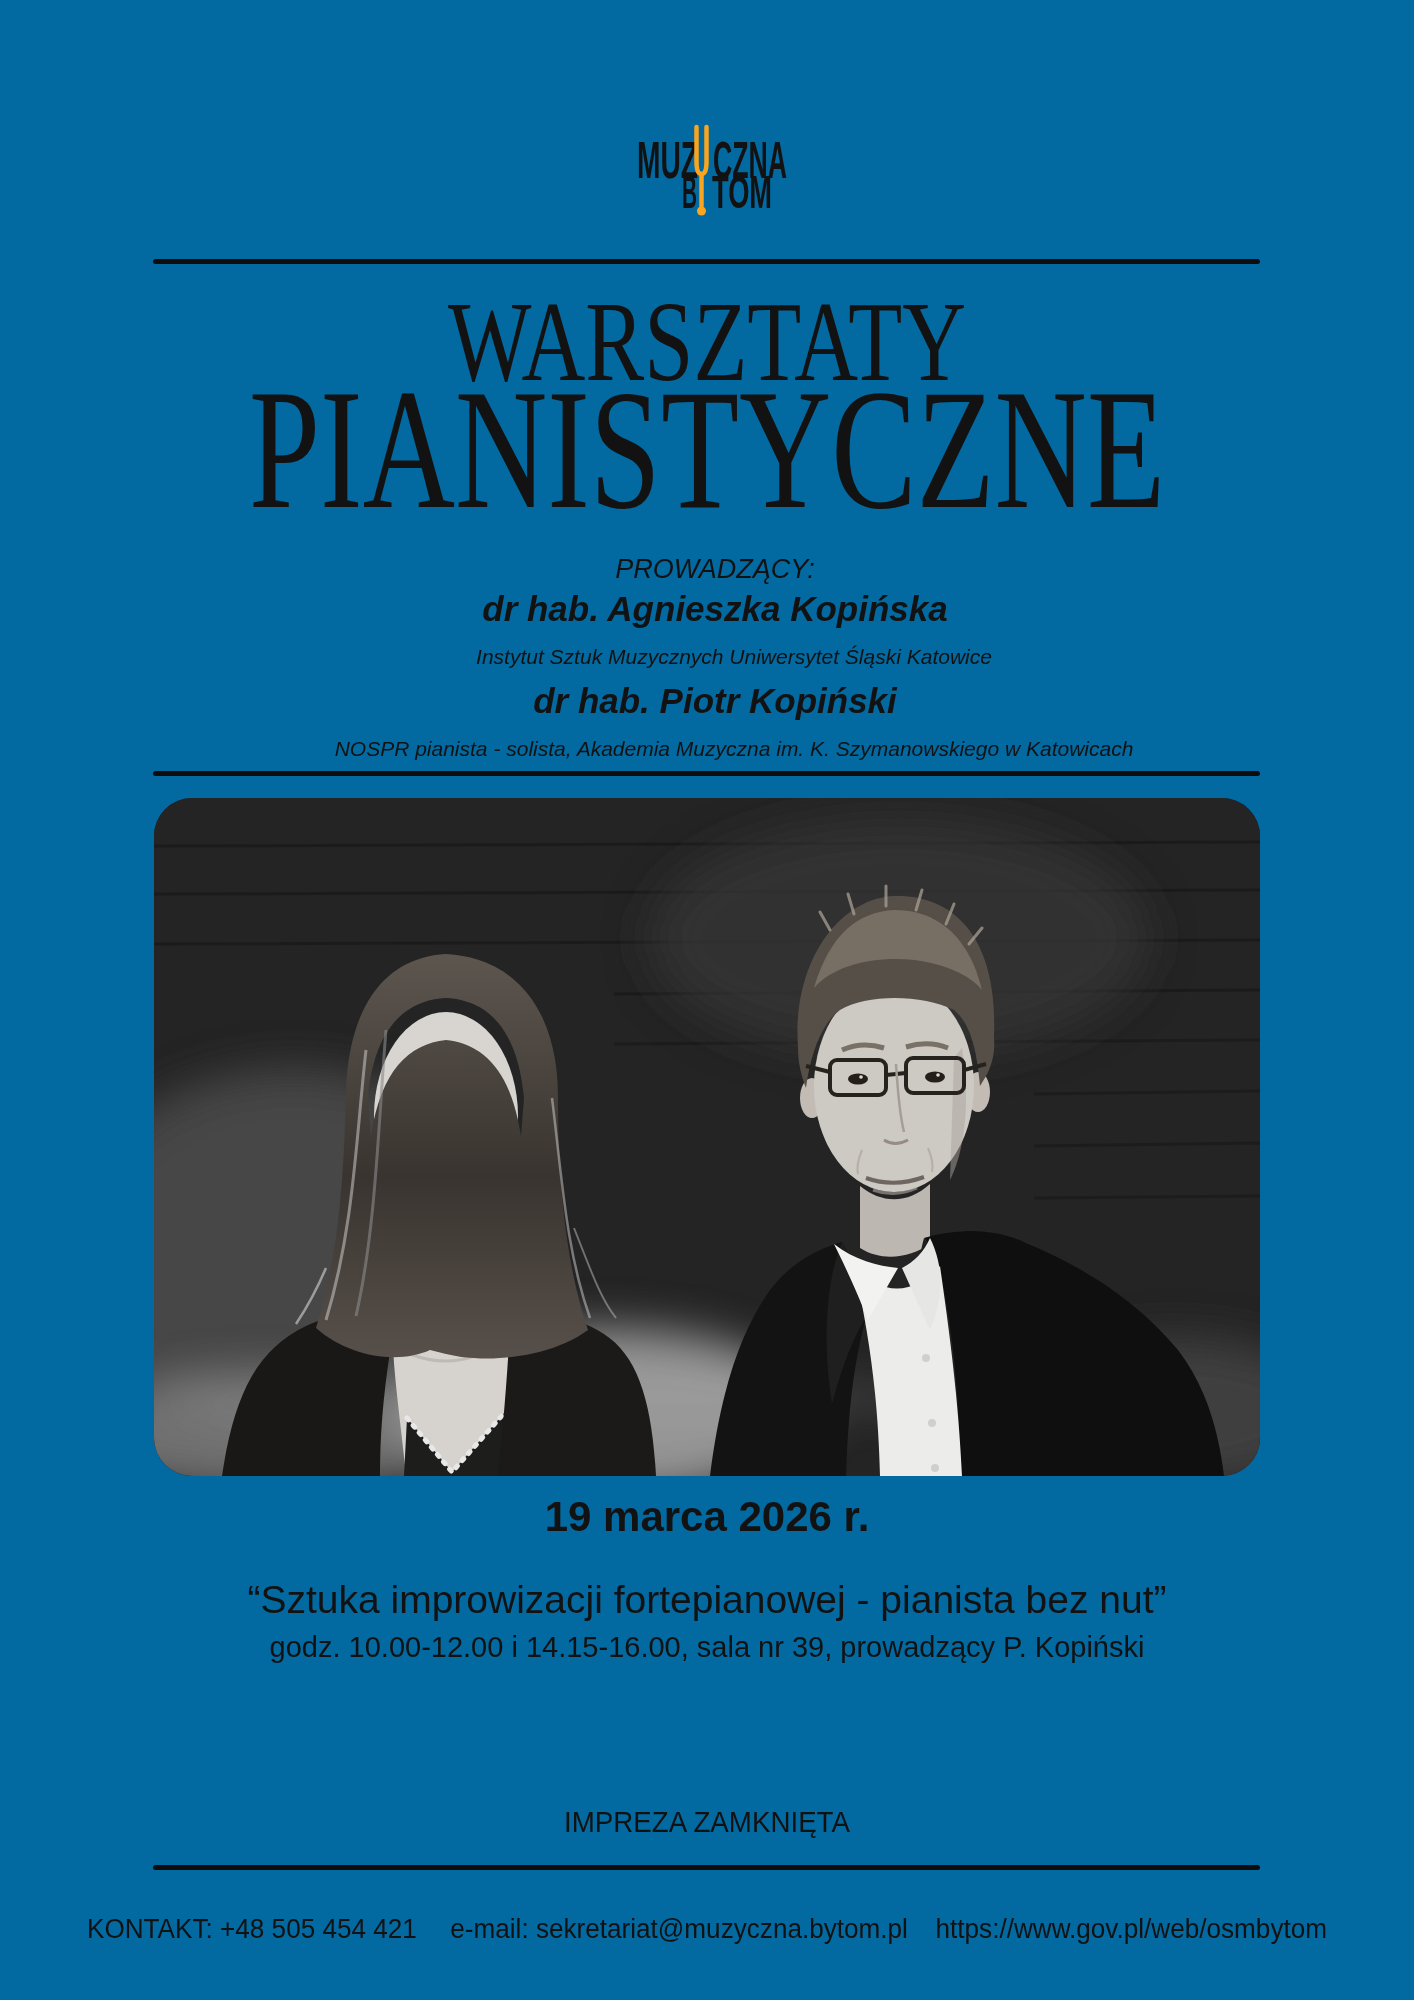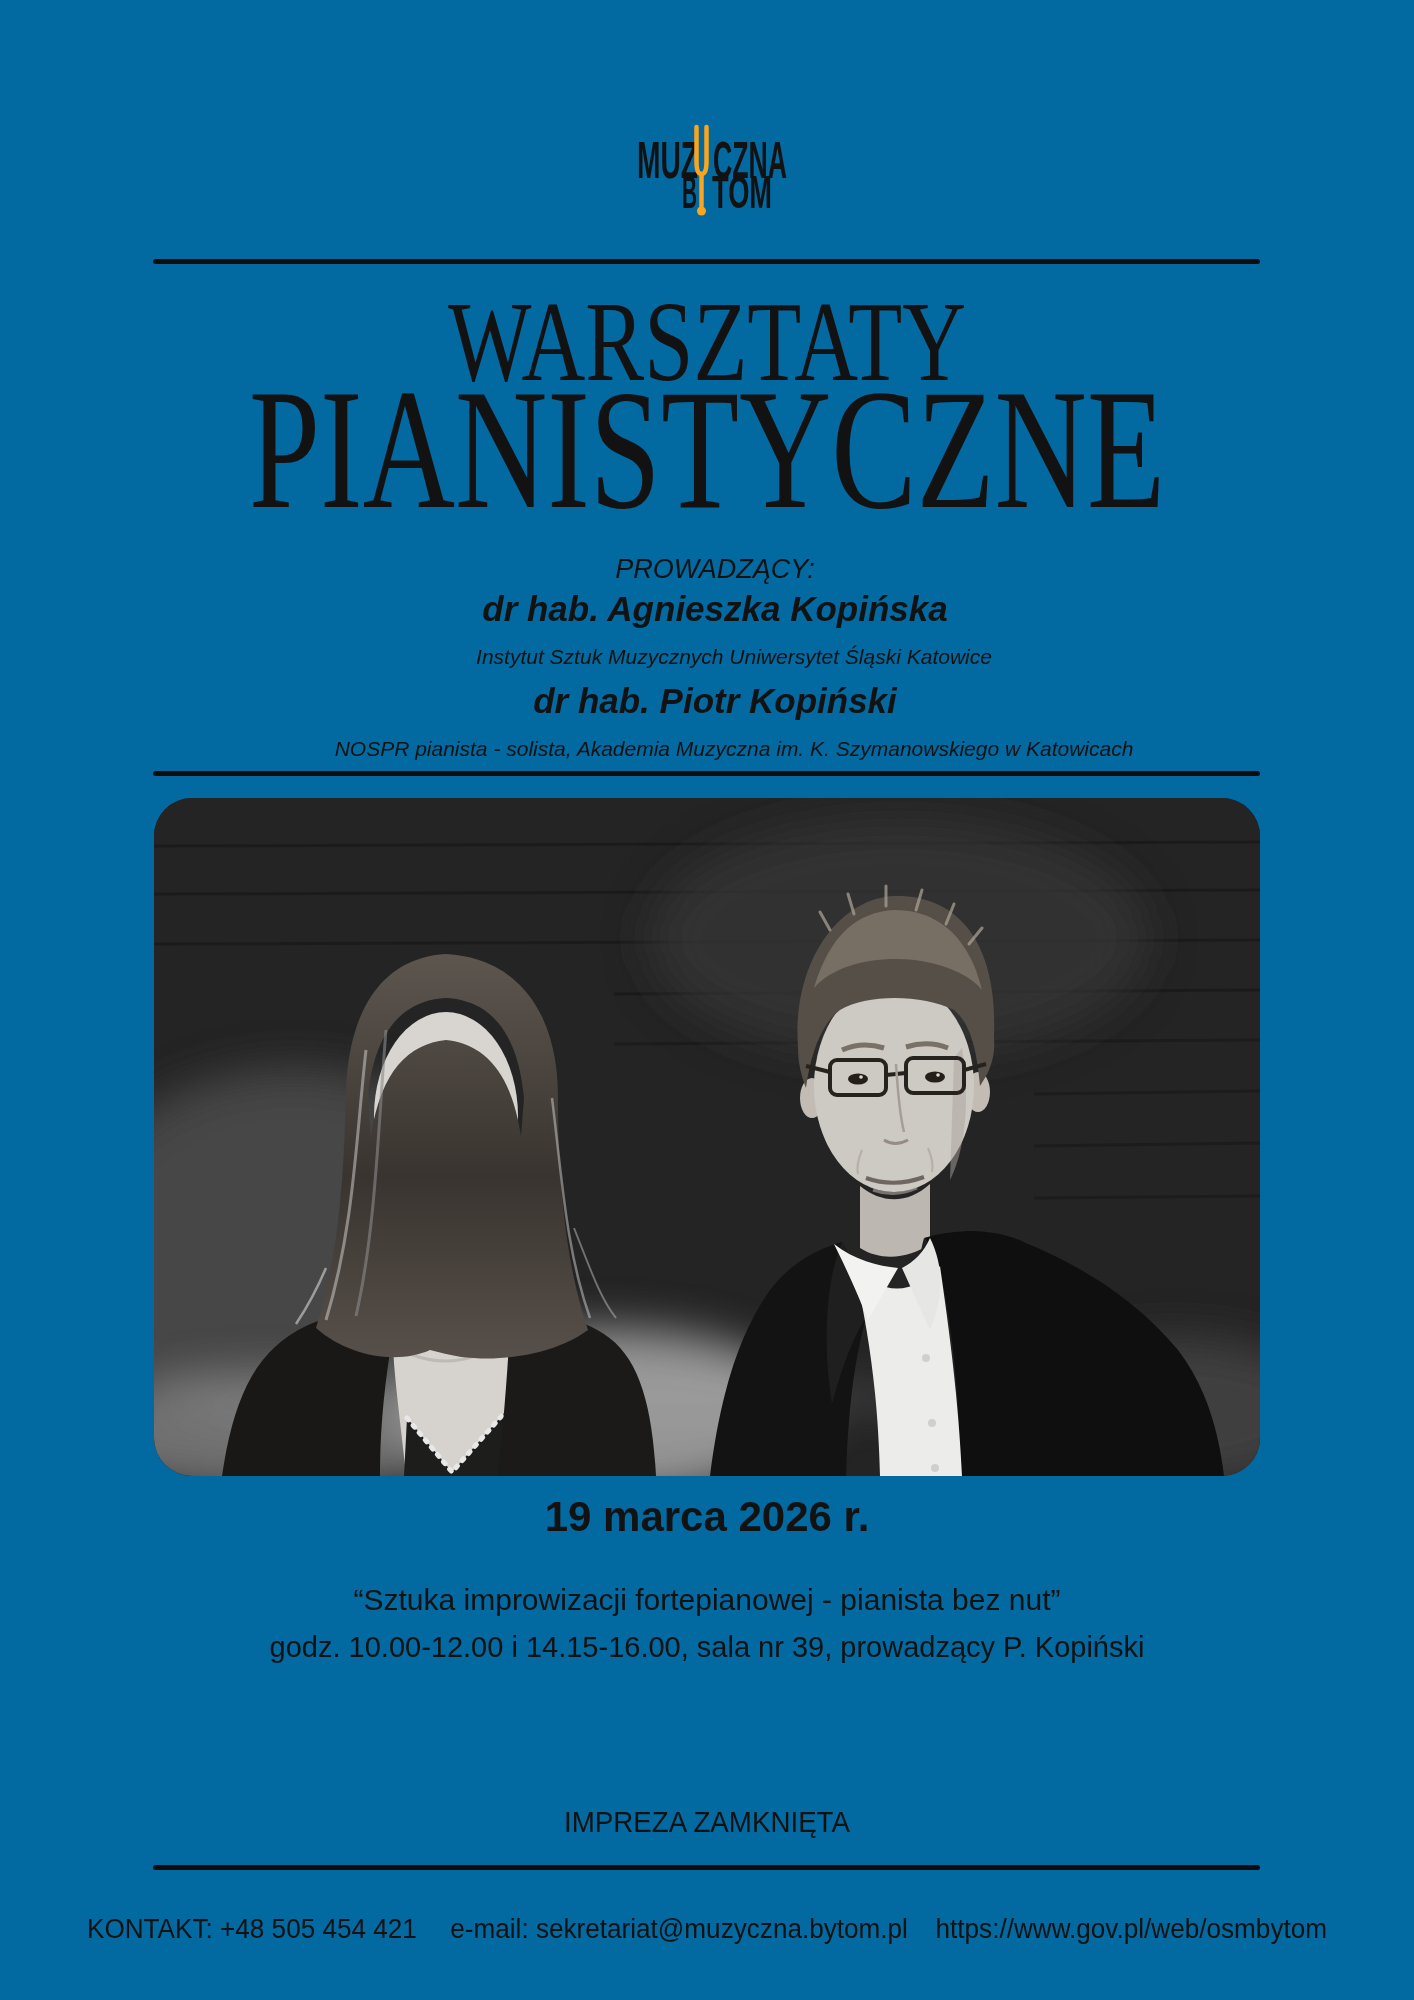--- a/index.html
+++ b/index.html
@@ -30,21 +30,21 @@
   }
   .photo-frame svg { display:block; }
 
   .date-line {
     position:absolute; top:1495px; left:0; width:100%;
     text-align:center; font-size:42px; line-height:44px; font-weight:bold;
   }
   .workshop { position:absolute; left:0; width:100%; text-align:center; }
   #workshop-1 { top:1578px; }
   #workshop-2 { top:1688px; }
-  .workshop-title { font-size:30px; line-height:44px; }
+  .workshop-title { font-size:39px; line-height:44px; }
   .workshop-time  { font-size:29px; line-height:46px; margin-top:2px; }
   .workshop-time .t-bold { font-weight:normal; }
 
   .closed-svg  { position:absolute; top:1800px; left:0; }
   .contact-svg { position:absolute; top:1898px; left:0; }
 
   svg text { fill:#121212; }
 </style>
 </head>
 <body>

